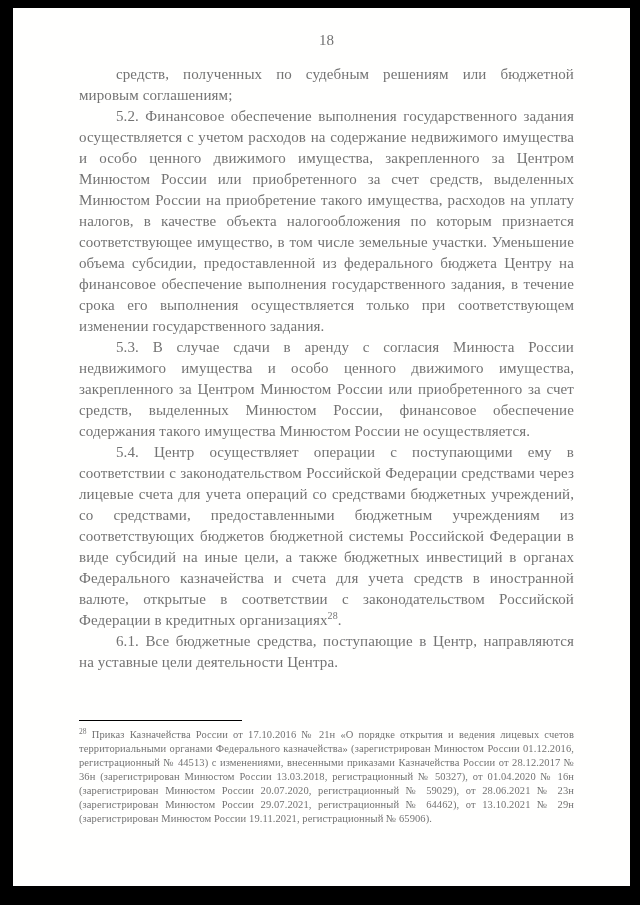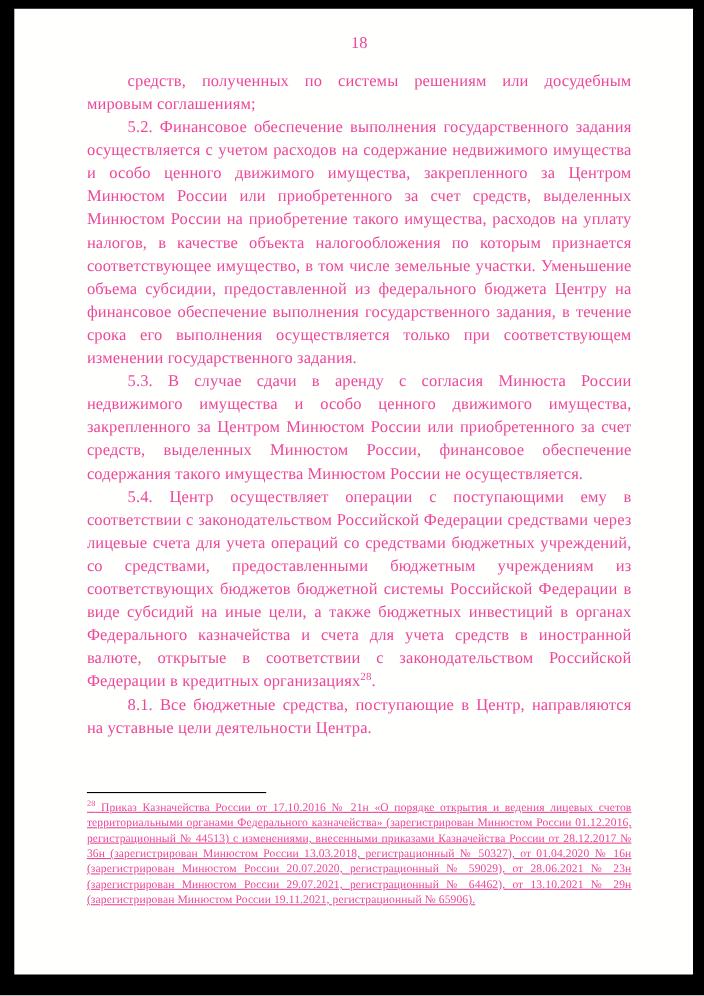--- a/index.html
+++ b/index.html
@@ -13,21 +13,21 @@
     height: 905px;
     background: #fffffe;
     border-style: solid;
     border-color: #000000;
     border-top-width: 8px;
     border-right-width: 10px;
     border-bottom-width: 19px;
     border-left-width: 13px;
     position: relative;
     font-family: "Liberation Serif", "DejaVu Serif", serif;
-    color: #ec4899;
+    color: #737373;
     overflow: hidden;
   }
   .inner {
     padding: 22px 56px 0 66px;
   }
   .page-number {
     text-align: center;
     font-size: 15px;
     line-height: 20px;
     margin-bottom: 14px;
@@ -56,40 +56,39 @@
     height: 0;
     border-top: 1px solid #000000;
     margin-bottom: 7px;
   }
   .footnote-text {
     margin: 0;
     font-size: 10.5px;
     line-height: 14px;
     text-align: justify;
     letter-spacing: 0.1px;
-    text-decoration: underline;
   }
   .footnote-text sup.ref {
     font-size: 7.5px;
   }
 </style>
 </head>
 <body>
 
 <div class="frame">
   <div class="inner">
 
     <div class="page-number">18</div>
 
     <div class="body-text">
-      <p>средств, полученных по системы решениям или досудебным мировым соглашениям;</p>
+      <p>средств, полученных по судебным решениям или бюджетной мировым соглашениям;</p>
       <p>5.2. Финансовое обеспечение выполнения государственного задания осуществляется с учетом расходов на содержание недвижимого имущества и особо ценного движимого имущества, закрепленного за Центром Минюстом России или приобретенного за счет средств, выделенных Минюстом России на приобретение такого имущества, расходов на уплату налогов, в качестве объекта налогообложения по которым признается соответствующее имущество, в том числе земельные участки. Уменьшение объема субсидии, предоставленной из федерального бюджета Центру на финансовое обеспечение выполнения государственного задания, в течение срока его выполнения осуществляется только при соответствующем изменении государственного задания.</p>
       <p>5.3. В случае сдачи в аренду с согласия Минюста России недвижимого имущества и особо ценного движимого имущества, закрепленного за Центром Минюстом России или приобретенного за счет средств, выделенных Минюстом России, финансовое обеспечение содержания такого имущества Минюстом России не осуществляется.</p>
       <p><span>5.4. Центр осуществляет операции с поступающими ему в соответствии с законодательством Российской Федерации средствами через лицевые счета для учета операций со средствами бюджетных учреждений, со средствами, предоставленными бюджетным учреждениям из соответствующих бюджетов бюджетной системы Российской Федерации в виде субсидий на иные цели, а также бюджетных инвестиций в органах Федерального казначейства и счета для учета средств в иностранной валюте, открытые в соответствии с законодательством Российской Федерации в кредитных организациях</span><sup class="ref">28</sup><span>.</span></p>
-      <p>8.1. Все бюджетные средства, поступающие в Центр, направляются на уставные цели деятельности Центра.</p>
+      <p>6.1. Все бюджетные средства, поступающие в Центр, направляются на уставные цели деятельности Центра.</p>
     </div>
 
   </div>
 
   <div class="footnote">
     <div class="footnote-rule"></div>
     <p class="footnote-text"><sup class="ref">28</sup><span> Приказ Казначейства России от 17.10.2016 № 21н «О порядке открытия и ведения лицевых счетов территориальными органами Федерального казначейства» (зарегистрирован Минюстом России 01.12.2016, регистрационный № 44513) с изменениями, внесенными приказами Казначейства России от 28.12.2017 № 36н (зарегистрирован Минюстом России 13.03.2018, регистрационный № 50327), от 01.04.2020 № 16н (зарегистрирован Минюстом России 20.07.2020, регистрационный № 59029), от 28.06.2021 № 23н (зарегистрирован Минюстом России 29.07.2021, регистрационный № 64462), от 13.10.2021 № 29н (зарегистрирован Минюстом России 19.11.2021,  регистрационный № 65906).</span></p>
   </div>
 </div>
 

